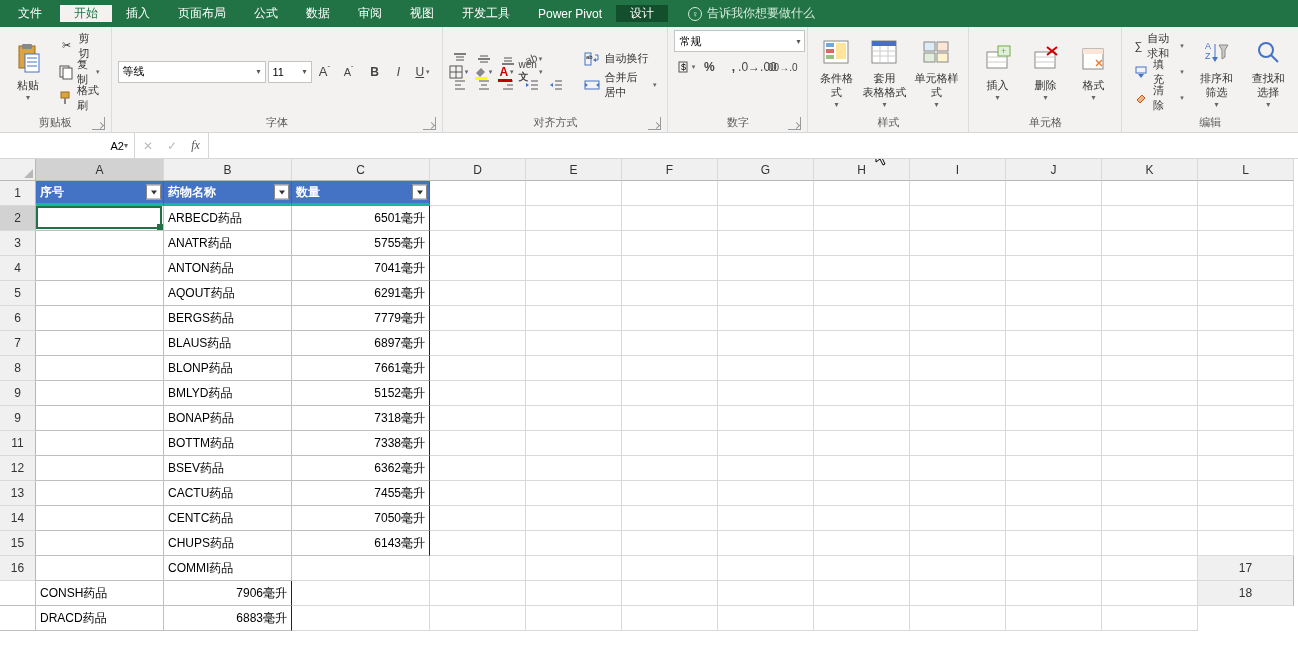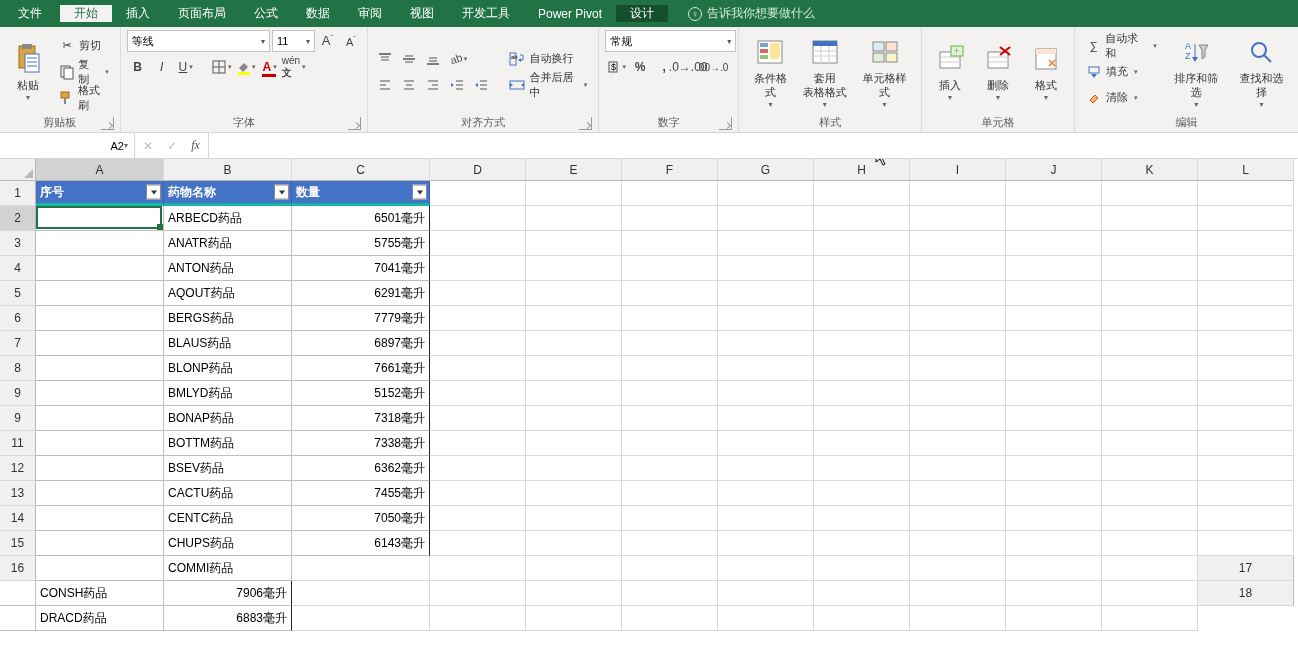--- a/index.html
+++ b/index.html
@@ -141,21 +141,21 @@
           </div>
         </div>
       </div>
       <div class="group-label">
           <span>剪贴板</span>
           <span class="launcher"></span>
         </div>
     </div>
 
     <div class="group" style="min-width:240px">
-      <div class="group-body" style="flex-direction:column; align-items:stretch; gap:4px;">
+      <div class="group-body" style="flex-direction:row; align-items:stretch; gap:4px;">
         <div class="row-ctrls">
           <div class="ddl" style="width:148px">
               <span>等线</span>
               <span class="caret-dd">▾</span>
             </div>
           <div class="ddl" style="width:44px">
               <span>11</span>
               <span class="caret-dd">▾</span>
             </div>
           <div class="row-ctrl" title="A^">

